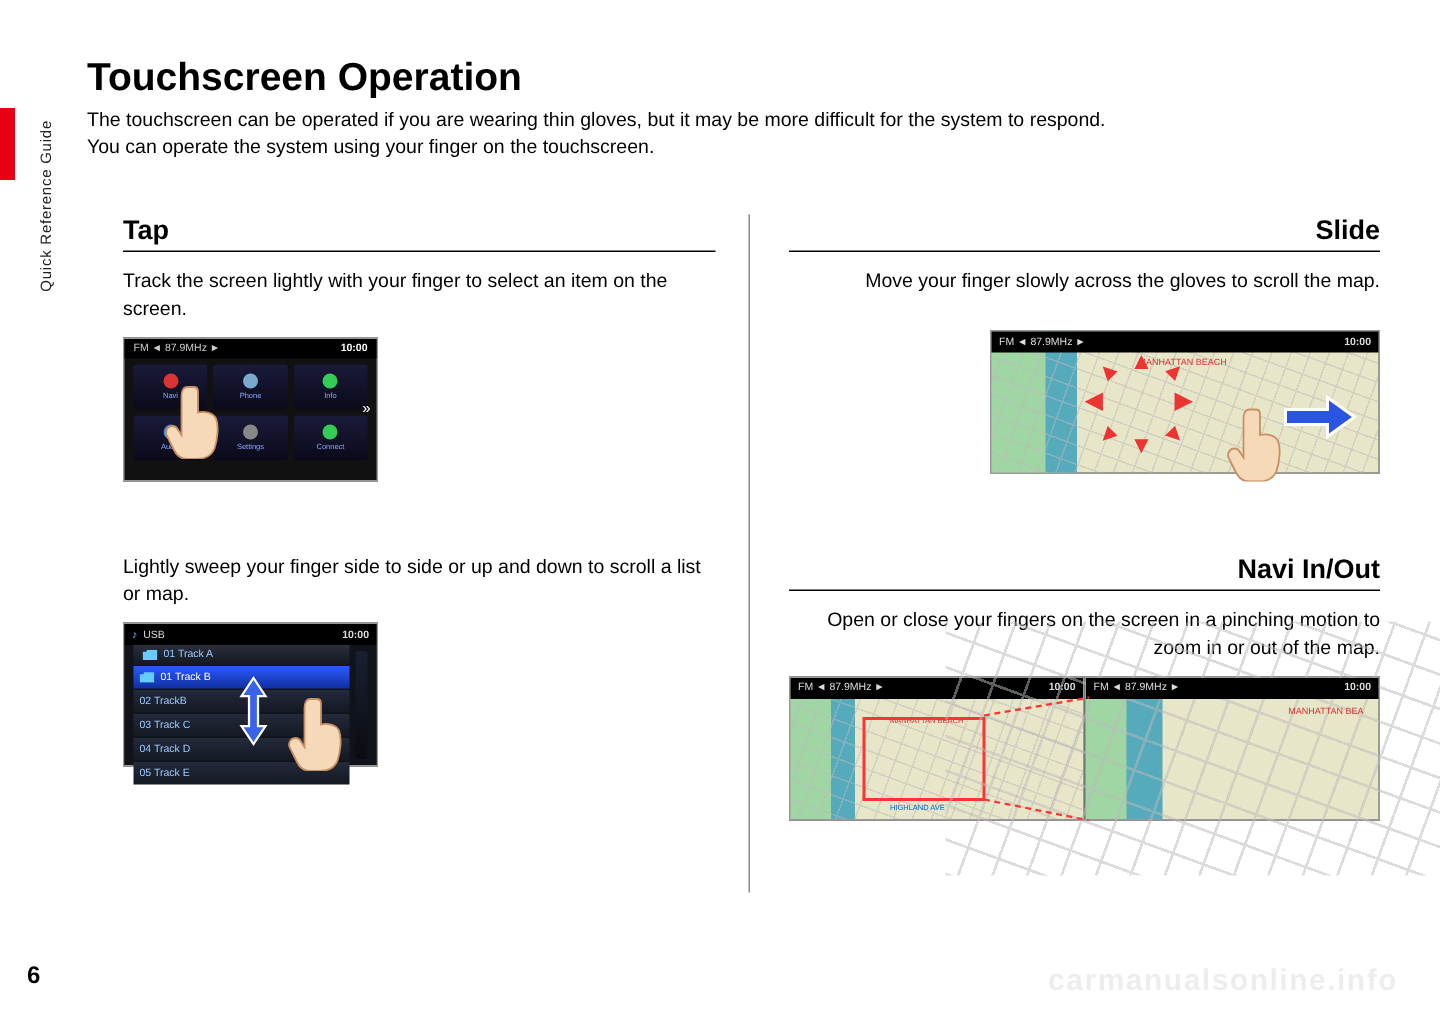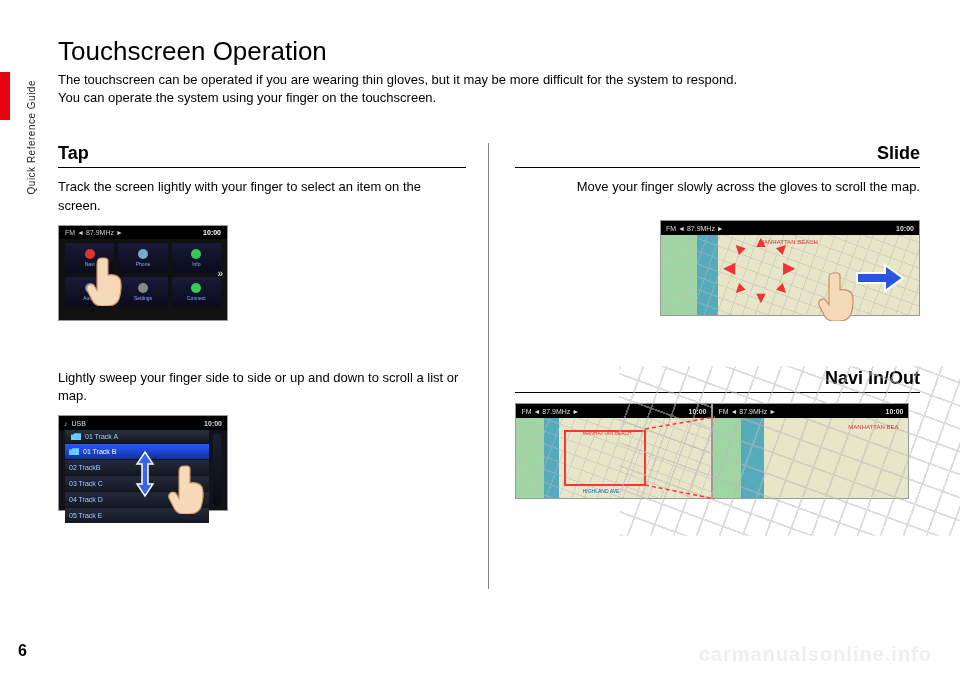--- a/index.html
+++ b/index.html
@@ -39,36 +39,36 @@
       font-weight: bold;
     }
     .content {
       position: absolute;
       left: 58px;
       top: 36px;
       right: 40px;
     }
     h1 {
       font-size: 26px;
-      font-weight: normal;
+      font-weight: bold;
       margin-bottom: 4px;
     }
     .intro p {
       font-size: 13px;
       line-height: 1.4;
     }
     .columns {
       display: flex;
       margin-top: 36px;
       gap: 0;
     }
     .col {
       width: 440px;
     }
-    .col-left { padding-right: 20px; }
+    .col-left { padding-right: 20px; margin-left: 24px; }
     .col-right { padding-left: 24px; text-align: right; }
     .divider {
       width: 1px;
       background: #888;
       margin: 0 2px;
       min-height: 446px;
     }
     .section { margin-bottom: 48px; }
     .section h2 {
       font-size: 18px;
@@ -289,20 +289,21 @@
           <div class="hand" style="left:156px;top:48px">
             <svg viewBox="0 0 42 52">
                 <path d="M20 4c2 0 3 1 3 3v14c4-1 10 0 12 4 2 5 1 14-1 20-2 5-6 7-12 7h-6c-4 0-7-2-9-6l-5-10c-1-3 1-6 4-6 2 0 3 1 4 3l2 3V10c0-3 1-6 4-6z" fill="#f6d9b8" stroke="#c89060" stroke-width="1.2"></path>
               </svg>
           </div>
         </div>
       </div>
 
       <div class="section">
         <h2>Navi In/Out</h2>
+        <p class="section-desc">Open or close your fingers on the screen in a pinching motion to zoom in or out of the map.</p>
         <div class="shot-dual" style="position:relative">
           <div class="shot">
             <div class="mapface">
                 <div class="water"></div>
                 <div class="grid"></div>
               <span style="position:absolute;left:34%;top:26px;font-size:5px;color:#d33">MANHATTAN BEACH</span>
               <span style="position:absolute;left:34%;bottom:4px;font-size:5px;color:#06c">HIGHLAND AVE</span>
             </div>
             <div class="mapbar">
               <span>FM ◄ 87.9MHz ►</span>

